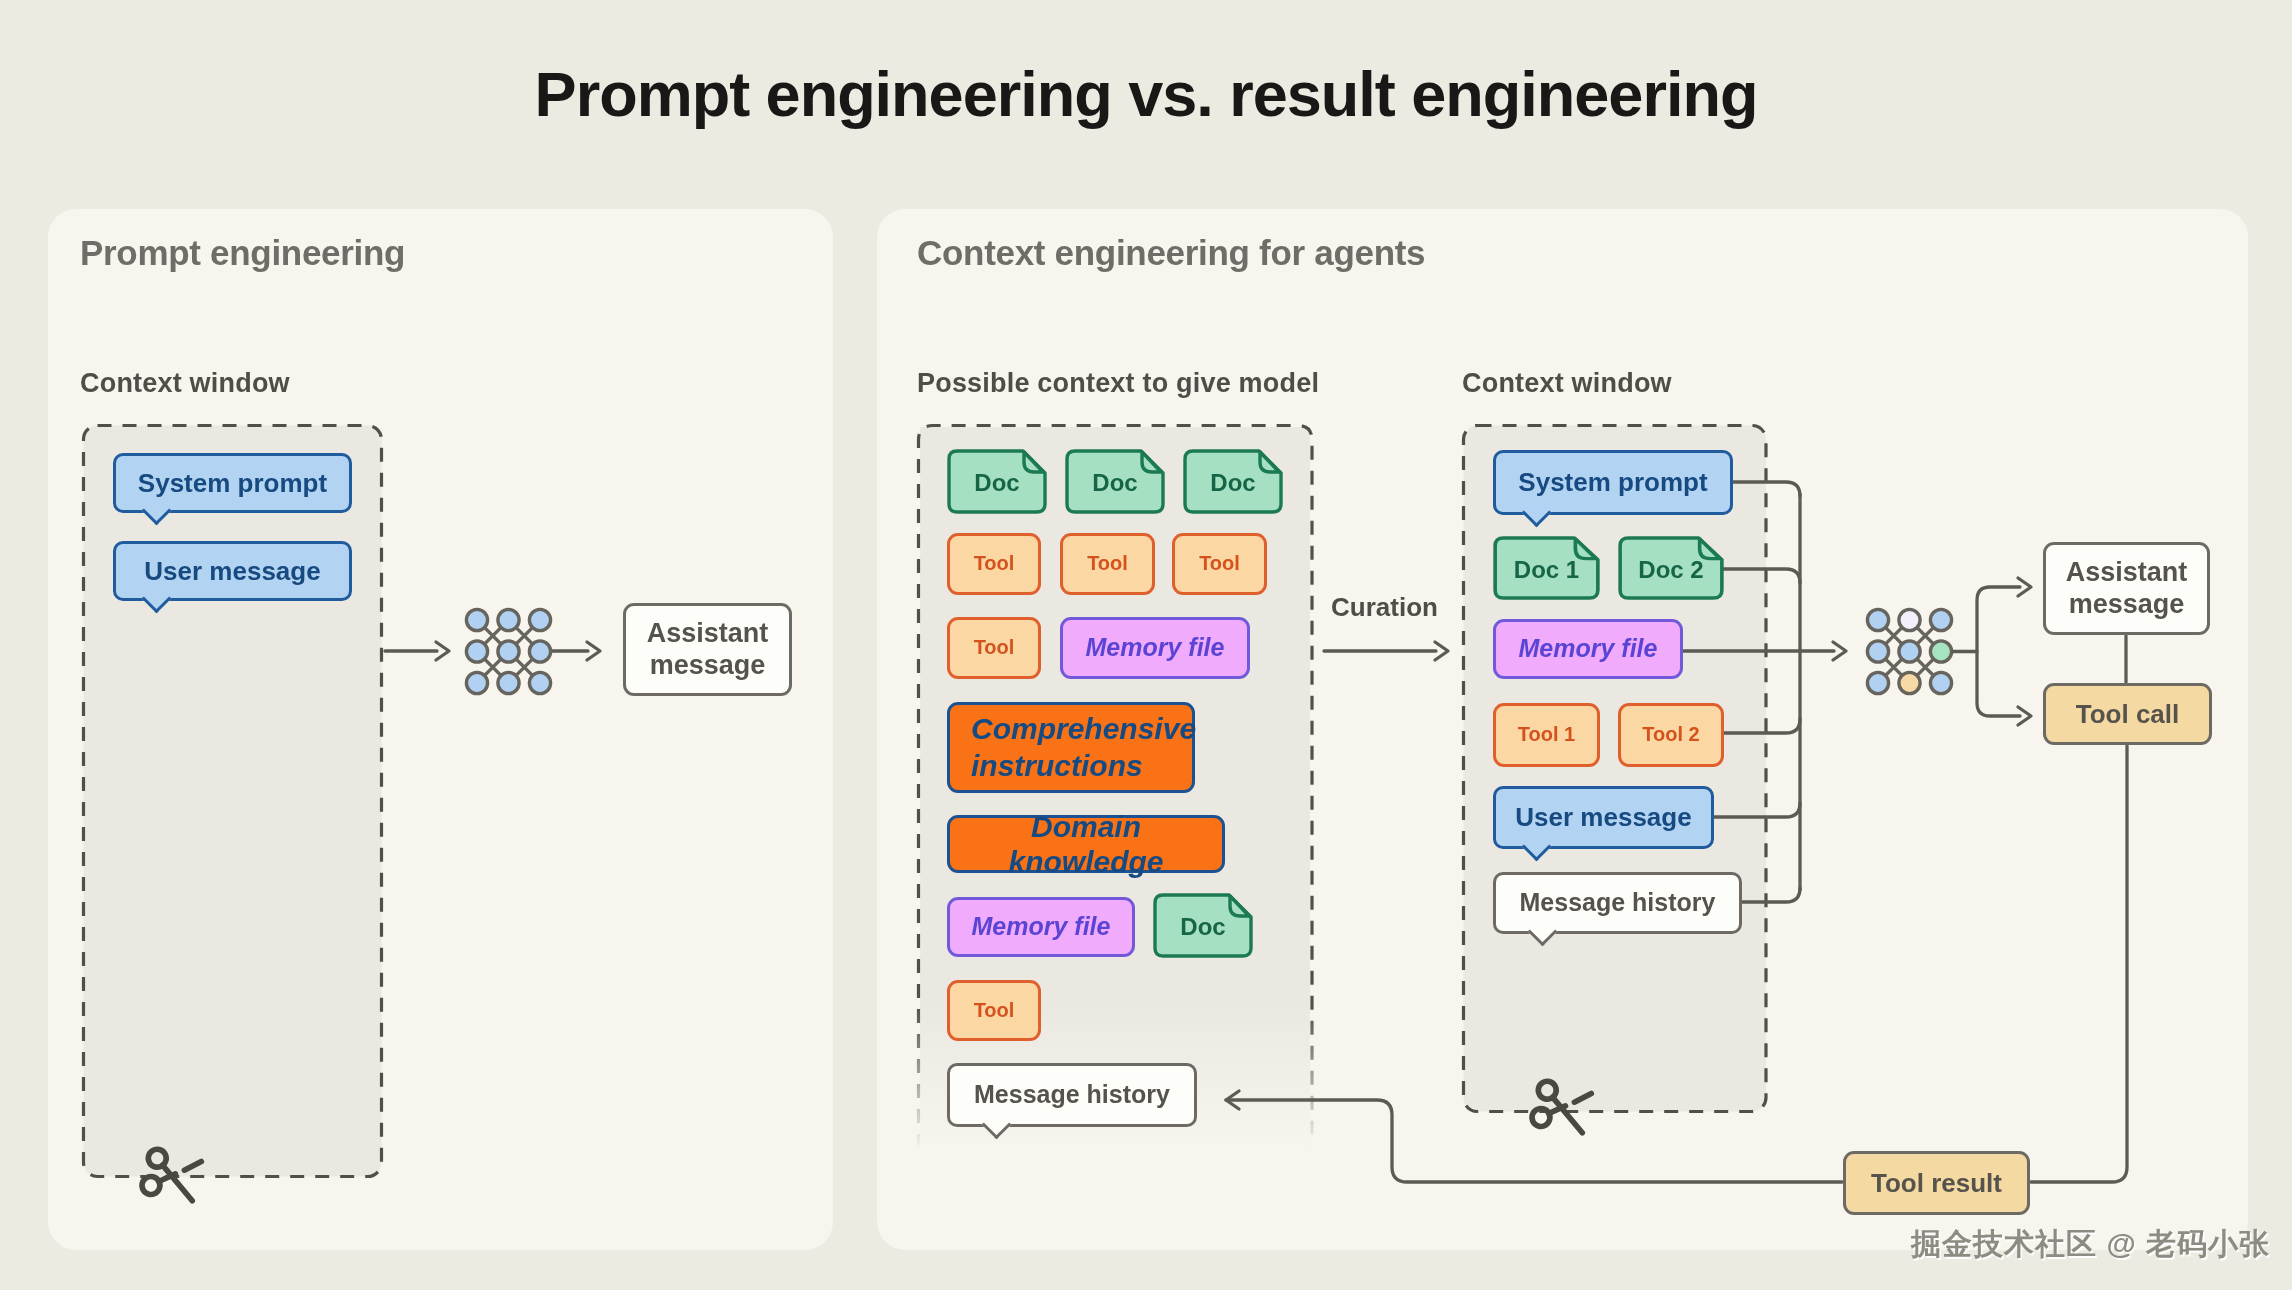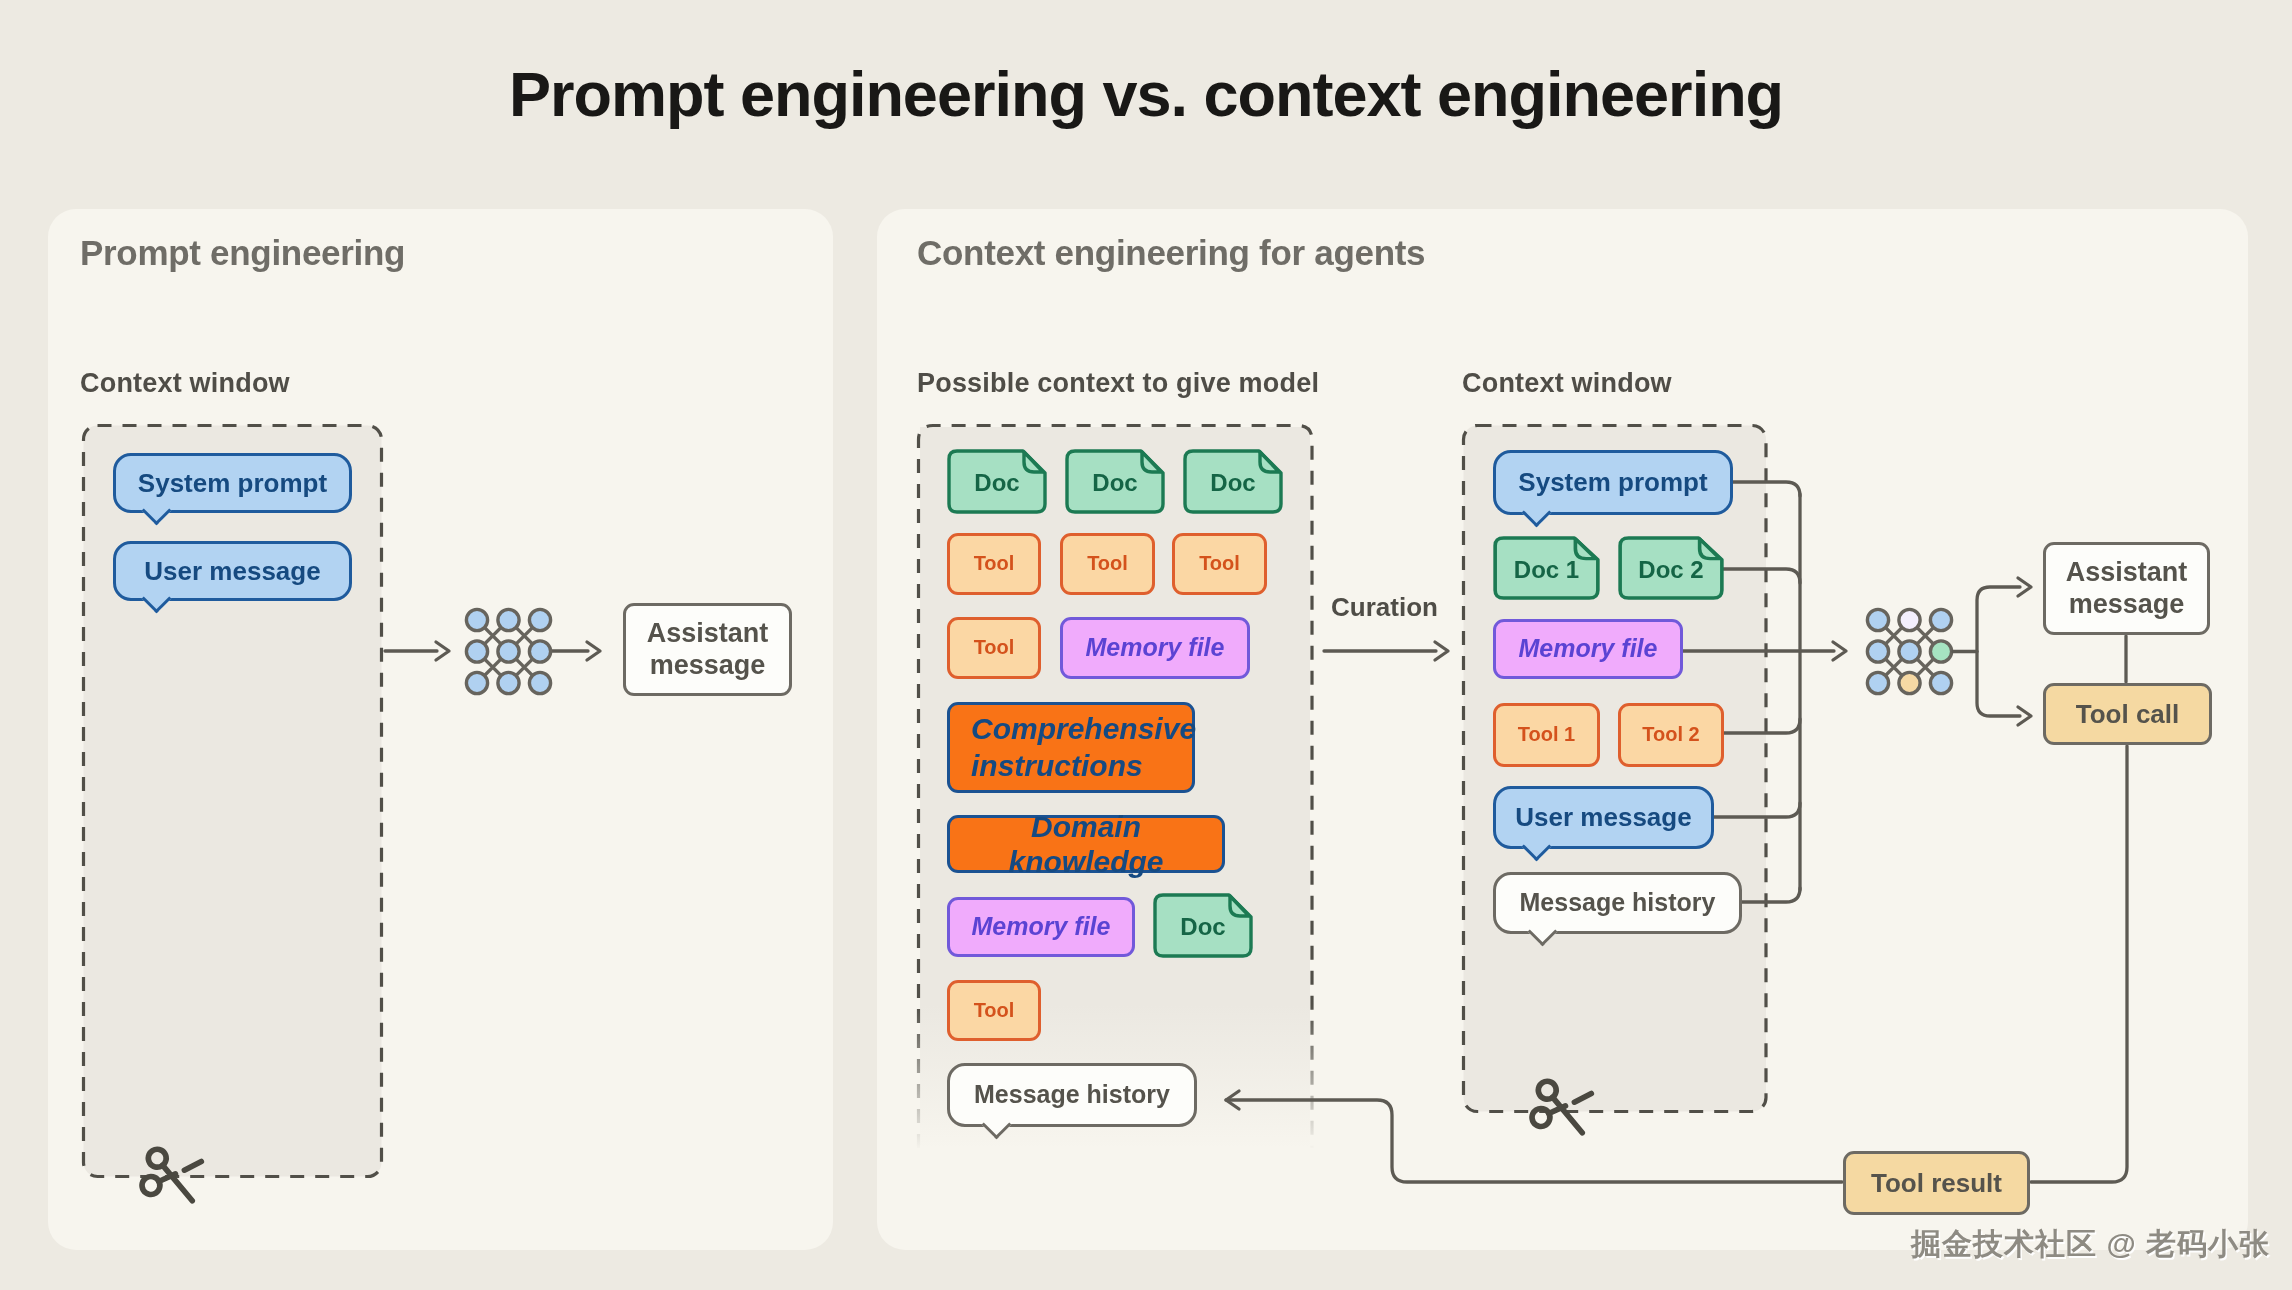--- a/index.html
+++ b/index.html
@@ -33,21 +33,21 @@
     position:absolute;left:1860px;top:1224px;width:410px;text-align:right;
     font-size:30px;font-weight:bold;color:#8e8b83;letter-spacing:1px;
     text-shadow:1.5px 1.5px 0 rgba(255,255,255,0.95);
   }
 
   .box{
     position:absolute;box-sizing:border-box;border:3.2px solid;border-radius:11px;
     display:flex;align-items:center;justify-content:center;
     font-weight:bold;text-align:center;line-height:1.18;
   }
-  .bubble{border-radius:18px;}
+  .bubble{border-radius:10px;}
   .tail{
     position:absolute;left:30px;bottom:-11px;width:18px;height:18px;
     transform:rotate(45deg);border-right:3.2px solid;border-bottom:3.2px solid;
   }
   .bubble>span{position:relative;z-index:1;}
 
   .blue{background:#b2d3f2;border-color:#1f5b9d;color:#164a80;font-size:26px;}
   .blue .tail{background:#b2d3f2;border-color:#1f5b9d;}
   .blue-info{background:#f97316;border-color:#1b5292;color:#154a82;font-size:30px;font-style:italic;}
   .orange{background:#fbd7a4;border-color:#df5f2d;color:#d4521c;font-size:20px;}
@@ -168,21 +168,21 @@
     <path class="sciss" d="M20 40 L33 30 M40 25 L53 14"></path>
   </g>
   <g transform="translate(1528,1072) rotate(13 36 36) scale(1.12)">
     <circle class="sciss" cx="14" cy="20" r="8"></circle>
     <circle class="sciss" cx="14" cy="45" r="8"></circle>
     <path class="sciss" d="M20 25 L53 50"></path>
     <path class="sciss" d="M20 40 L33 30 M40 25 L53 14"></path>
   </g>
 </svg>
 
-<div class="page-title">Prompt engineering vs. context engineering</div>
+<div class="page-title">Prompt engineering vs. result engineering</div>
 
 <div class="panel-heading" style="left:80px;top:230px;">
   <div>Prompt engineering</div>
 </div>
 <div class="section-label" style="left:80px;top:368px;">Context window</div>
 
 <div class="box blue bubble" style="left:113px;top:453px;width:239px;height:60px;">
   <span>System prompt</span>
     <i class="tail"></i>
 </div>

